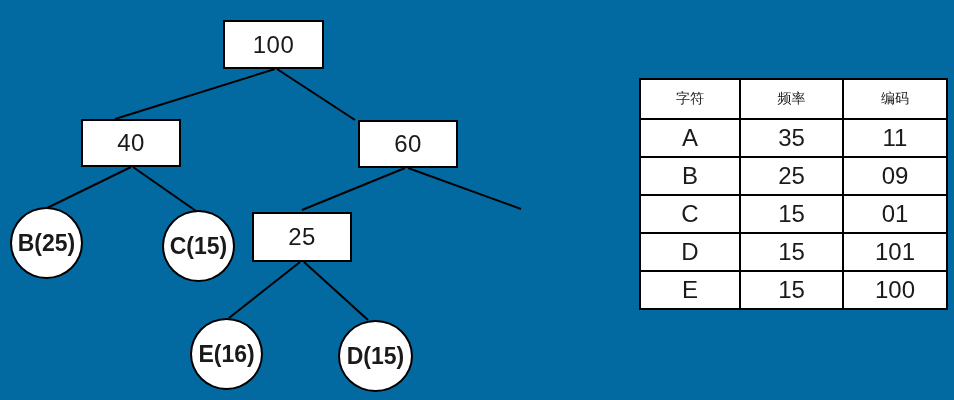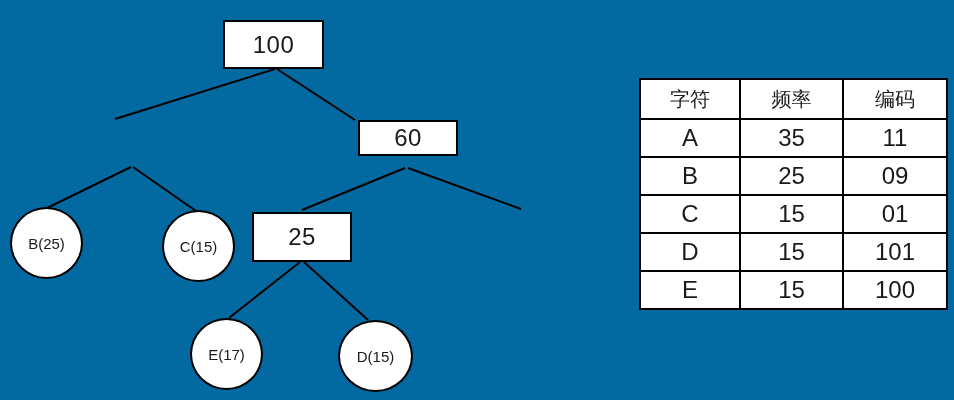--- a/index.html
+++ b/index.html
@@ -30,21 +30,21 @@
     display: flex;
     align-items: center;
     justify-content: center;
     font-size: 24px;
     font-weight: 400;
     color: #1a1a1a;
     z-index: 1;
     letter-spacing: 0.5px;
   }
   .node.rect { border-radius: 0; }
-  .node.circle { border-radius: 50%; letter-spacing: 0; font-size: 15px; }
+  .node.circle { border-radius: 50%; letter-spacing: 0; font-size: 23px; font-weight: bold; }
 
   table.code-table {
     position: absolute;
     left: 639px;
     top: 78px;
     border-collapse: collapse;
     table-layout: fixed;
     background: #ffffff;
     z-index: 1;
   }
@@ -52,21 +52,21 @@
   table.code-table td {
     border: 2px solid #000000;
     text-align: center;
     vertical-align: middle;
     padding: 0;
     font-weight: 400;
     color: #1a1a1a;
   }
   table.code-table th {
     height: 38px;
-    font-size: 20px;
+    font-size: 14px;
   }
   table.code-table td {
     height: 36px;
     font-size: 24px;
   }
   .col-char { width: 100px; }
   .col-freq { width: 103px; }
   .col-code { width: 104px; }
 </style>
 </head>
@@ -82,40 +82,43 @@
     <line x1="405" y1="168" x2="302" y2="210" stroke="#000000" stroke-width="2"></line>
     <line x1="408" y1="168" x2="521" y2="209" stroke="#000000" stroke-width="2"></line>
     <line x1="300" y1="262" x2="229" y2="318" stroke="#000000" stroke-width="2"></line>
     <line x1="304" y1="262" x2="368" y2="320" stroke="#000000" stroke-width="2"></line>
   </svg>
 
   <div class="node rect" style="left:223px; top:20px; width:101px; height:49px;">
     <span>100</span>
   </div>
 
+  <div class="node rect" style="left:81px; top:119px; width:100px; height:48px;">
+    <span>40</span>
+  </div>
 
-  <div class="node rect" style="left:358px; top:120px; width:100px; height:36px;">
+  <div class="node rect" style="left:358px; top:120px; width:100px; height:48px;">
     <span>60</span>
   </div>
 
   <div class="node rect" style="left:252px; top:212px; width:100px; height:50px;">
     <span>25</span>
   </div>
 
   <div class="node circle" style="left:10px; top:207px; width:73px; height:72px;">
     <span>B(25)</span>
   </div>
 
   <div class="node circle" style="left:162px; top:210px; width:73px; height:72px;text-align:center;">
     <span>C(15)</span>
   </div>
 
 
   <div class="node circle" style="left:190px; top:318px; width:73px; height:72px;">
-    <span>E(17)</span>
+    <span>E(16)</span>
   </div>
 
   <div class="node circle" style="left:338px; top:320px; width:75px; height:72px;">
     <span>D(15)</span>
   </div>
 
   <table class="code-table">
     <colgroup>
       <col class="col-char">
       <col class="col-freq">

